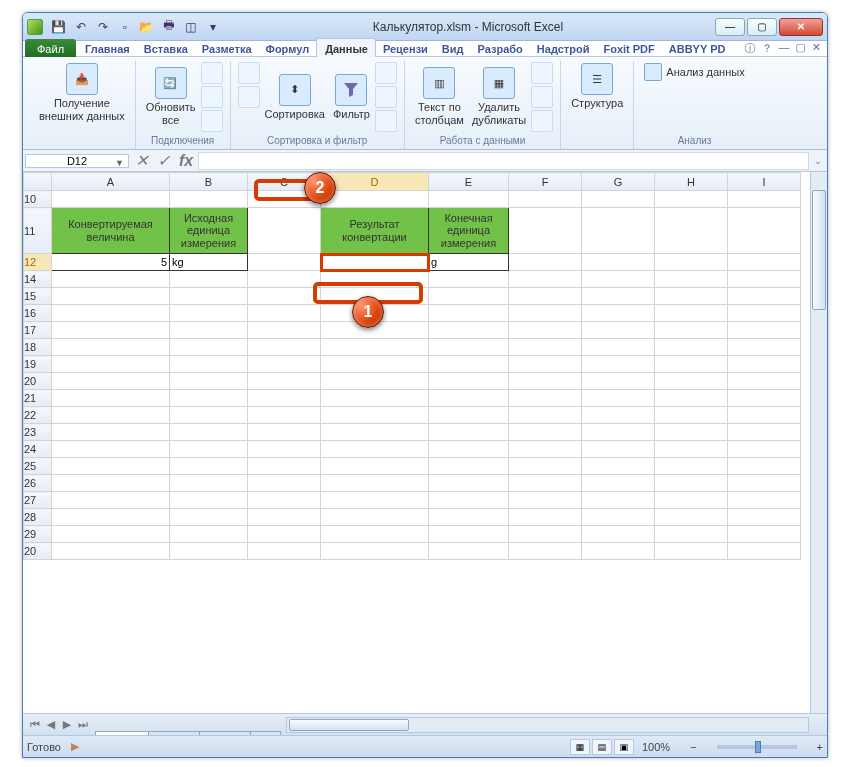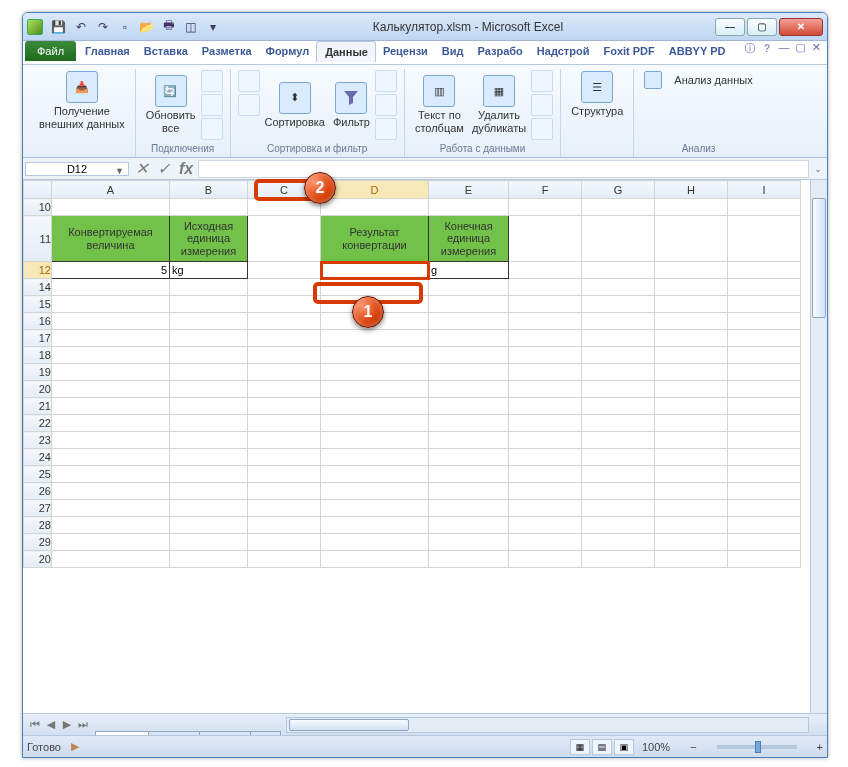--- a/index.html
+++ b/index.html
@@ -12,21 +12,21 @@
 .titlebar { height:28px; background:linear-gradient(#dbe9f9, #bfd6f2); display:flex; align-items:center; padding:0 4px; font-size:12px; border-bottom:1px solid #a0b6d4; }
 .titlebar .qat { display:flex; align-items:center; gap:2px; }
 .titlebar .qat-btn { width:20px; height:20px; display:flex; align-items:center; justify-content:center; color:#436; cursor:pointer; }
 .xl-icon { width:16px; height:16px; background:linear-gradient(135deg,#b1e057,#4a8f1e); border:1px solid #3a6; border-radius:2px; margin-right:4px; }
 .titlebar .title { flex:1; text-align:center; color:#333; }
 .winctrl { display:flex; gap:0; }
 .winctrl .btn { width:30px; height:18px; border:1px solid #8aa; background:linear-gradient(#fafdff,#d8eef8); border-radius:3px; margin-left:2px; display:flex; align-items:center; justify-content:center; font-size:10px; cursor:pointer; }
 .winctrl .close { background:linear-gradient(#f4a197,#cf4a35); border-color:#933; color:#fff; font-weight:bold; width:44px; }
 
 
-.ribtabs { height:24px; background:#fff; display:flex; align-items:flex-start; border-bottom:1px solid #b6c8e0; padding-left:2px; font-size:11px; }
+.ribtabs { height:16px; background:#fff; display:flex; align-items:center; border-bottom:1px solid #b6c8e0; padding-left:2px; font-size:11px; }
 .ribtabs .filebtn { background:linear-gradient(#3b8b3b,#1e6a1e); color:#fff; padding:4px 12px; border-radius:3px 3px 0 0; margin-right:2px; cursor:pointer; }
 .ribtabs .tab { padding:4px 7px; color:#3b5998; cursor:pointer; white-space:nowrap;font-weight:bold; }
 .ribtabs .tab.active { background:#f2f6fc; border:1px solid #b6c8e0; border-bottom:none; border-radius:3px 3px 0 0; color:#333;padding-left:8px; }
 .ribtabs .spacer { flex:1; }
 .ribtabs .helpicons { display:flex; gap:6px; padding-right:6px; color:#6a6aac; }
 .helpicons span { cursor:pointer; }
 
 
 .ribbon { background:linear-gradient(#f7fbff,#e6eff8); border-bottom:1px solid #a9bfe0; padding:4px 6px 0 6px; display:flex; }
 .ribgroup { display:flex; flex-direction:column; align-items:center; justify-content:space-between; padding:0 6px; border-right:1px solid #c8d6e8; }
@@ -46,21 +46,21 @@
 .formula-inner { flex:1; background:#fff; border:1px solid #d0d8e4; margin:1px 18px 1px 1px; height:18px; position:relative; }
 .fbar-expand { position:absolute; right:2px; width:14px; height:18px; display:flex; align-items:center; justify-content:center; color:#777; font-size:9px; cursor:pointer; }
 
 
 .sheetarea { flex:1; position:relative; overflow:hidden; background:#fff; }
 .grid { border-collapse:collapse; font-size:11px; }
 .grid th, .grid td { border:1px solid #d4d4d4; }
 .grid th { background:linear-gradient(#f5f8fc,#e4ecf7); font-weight:normal; color:#333; }
 .colhdr { height:18px; min-width:73px; }
 .colhdr.sel { background:#f9e8b7; color:#a36700; }
-.rowhdr { width:28px; text-align:right; }
+.rowhdr { width:28px; text-align:left; }
 .rowhdr.sel { background:#f9e8b7; color:#a36700; }
 .cell { height:17px; padding:0 2px; vertical-align:middle; }
 .cell.hdrcell { background:#72c24a; color:#333; font-size:11px; text-align:center; line-height:1.1; border:1px solid #333 !important; }
 .cell.datacell { border:1px solid #333 !important; }
 .cell.selcell { outline:3px solid #d83b01; outline-offset:-2px; }
 .cell.rightal { text-align:right; }
 .colA{width:118px;} .colB{width:78px;} .colC{width:60px;} .colD{width:108px;} .colE{width:80px;}
 .colF,.colG,.colH,.colI{width:66px;}
 
 
@@ -210,21 +210,21 @@
       <div class="grplabel">Работа с данными</div>
     </div>
     <div class="ribgroup">
       <div class="bigbtn">
         <div class="ic">☰</div>
         <span>Структура</span>
       </div>
       <div class="grplabel">&nbsp;</div>
     </div>
     <div class="ribgroup">
-      <div class="bigbtn" style="flex-direction:row;gap:12px;">
+      <div class="bigbtn" style="flex-direction:row;gap:4px;">
         <span style="width:18px;height:18px;background:#d9ebff;border:1px solid #7aa7d6;border-radius:2px;"></span>
         <span>Анализ данных</span>
       </div>
       <div class="grplabel">Анализ</div>
     </div>
   </div>
 
   <div class="fbararea">
     <div class="namebox">
       <span>D12</span><span class="arrow">▼</span>

